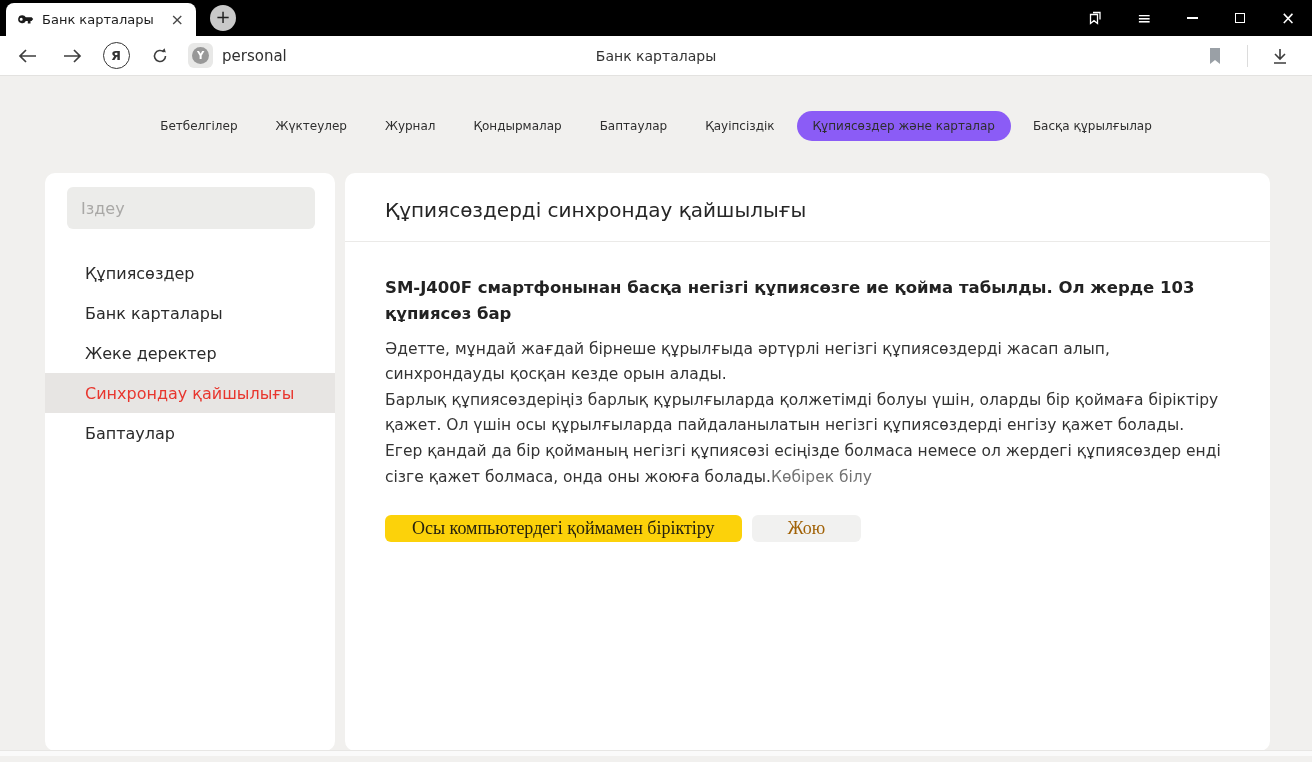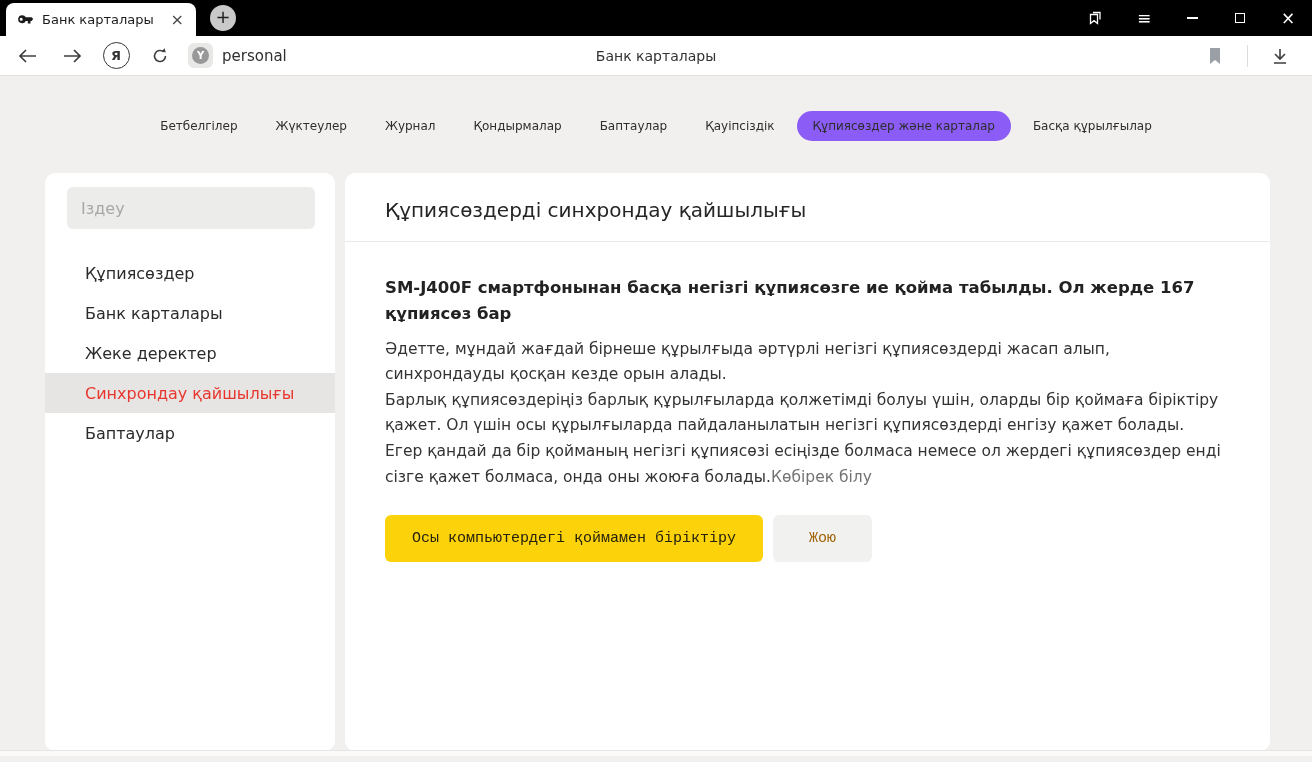--- a/index.html
+++ b/index.html
@@ -61,21 +61,21 @@
   .side-list { margin-top:24px; }
   .side-item { height:40px; display:flex; align-items:center; padding-left:40px; font-size:16px; color:#2b2b2b;text-align:center; }
   .side-item.selected { background:#e7e5e3; color:#e8362e; }
 
   .main-title { padding:25px 40px 19px 40px; font-size:20px; color:#262626; border-bottom:1px solid #ebeae8; }
   .main-body { padding:33px 40px 0 40px; }
   .main-heading { font-size:16.5px; font-weight:bold; color:#222; line-height:1.6; margin-bottom:9px; }
   .para { font-size:15.5px; color:#333; line-height:1.65; }
   .learn-more { color:#737373; text-decoration:none; margin-left:0; }
   .btn-row { display:flex; align-items:center; margin-top:25px; gap:10px; }
-  .btn { height:47px; border:none; border-radius:6px; font-family:Liberation Mono, monospace; font-size:15px;
+  .btn { height:27px; border:none; border-radius:6px; font-family:Liberation Serif, serif; font-size:18px;
          display:flex; align-items:center; justify-content:center; cursor:pointer; }
   .btn-yellow { background:#fcd20a; color:#26220f; padding:0 27px; }
   .btn-gray { background:#f1f1f0; color:#a16207; padding:0 36px; }
 </style>
 </head>
 <body>
 
 <div class="window">
 
   <div class="tabbar">
@@ -184,21 +184,21 @@
         </div>
         <div class="side-item">
           <span>Баптаулар</span>
         </div>
       </div>
     </div>
 
     <div class="panel mainpanel">
       <div class="main-title">Құпиясөздерді синхрондау қайшылығы</div>
       <div class="main-body">
-        <div class="main-heading">SM-J400F смартфонынан басқа негізгі құпиясөзге ие қойма табылды. Ол жерде 167 құпиясөз бар</div>
+        <div class="main-heading">SM-J400F смартфонынан басқа негізгі құпиясөзге ие қойма табылды. Ол жерде 103 құпиясөз бар</div>
         <p class="para">Әдетте, мұндай жағдай бірнеше құрылғыда әртүрлі негізгі құпиясөздерді жасап алып, синхрондауды қосқан кезде орын алады.</p>
         <p class="para">Барлық құпиясөздеріңіз барлық құрылғыларда қолжетімді болуы үшін, оларды бір қоймаға біріктіру қажет. Ол үшін осы құрылғыларда пайдаланылатын негізгі құпиясөздерді енгізу қажет болады.</p>
         <p class="para"><span>Егер қандай да бір қойманың негізгі құпиясөзі есіңізде болмаса немесе ол жердегі құпиясөздер енді сізге қажет болмаса, онда оны жоюға болады.</span><a class="learn-more" href="#">Көбірек білу</a></p>
         <div class="btn-row">
           <button class="btn btn-yellow">Осы компьютердегі қоймамен біріктіру</button>
           <button class="btn btn-gray">Жою</button>
         </div>
       </div>
     </div>
 

